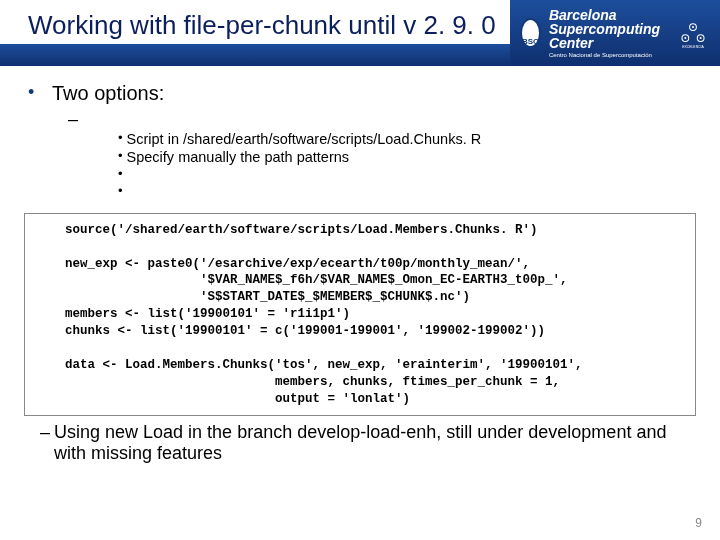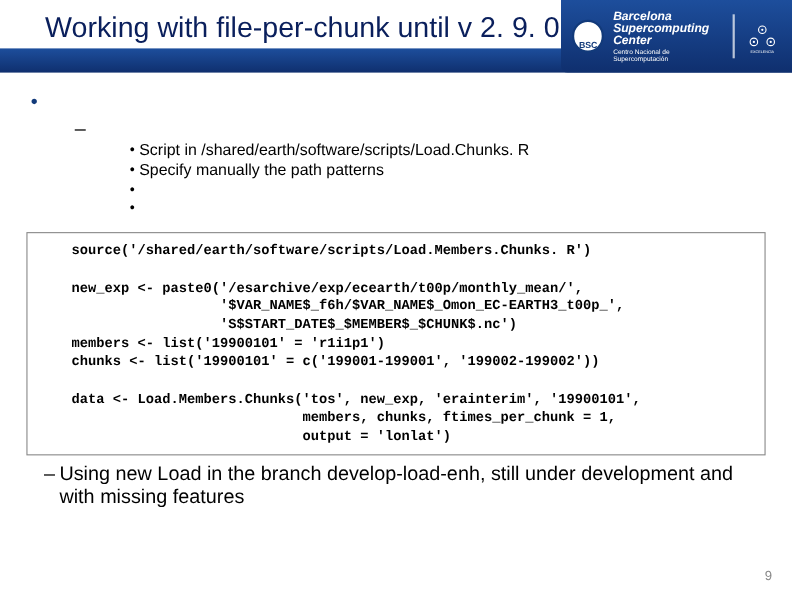--- a/index.html
+++ b/index.html
@@ -12,39 +12,39 @@
     overflow: hidden;
   }
   .header {
     width: 100%;
     height: 64px;
     background: #fff;
     position: relative;
   }
   .title {
     position: absolute;
-    left: 41px;
+    left: 28px;
     top: 10px;
     font-size: 26px;
     color: #0a1f5c;
     font-weight: 400;
   }
   .bsc-seal {
     width: 30px; height: 30px;
     border: 2px solid #123a7a;
     border-radius: 50%;
     color: #123a7a;
     font-size: 8px;
     font-weight: bold;
     display: flex;
     align-items: flex-end;
     justify-content: center;
   }
   .bsc-text { font-size: 8px; color: #fff; line-height: 1; }
-  .bsc-text .b { font-weight: bold; font-style: italic; font-size: 11px; }
+  .bsc-text .b { font-weight: bold; font-style: italic; font-size: 14px; }
   .sep-line { width: 2px; height: 40px; background: rgba(255,255,255,0.7); }
   .excel-logo {
     width: 34px; height: 34px;
     display: flex; align-items: center; justify-content: center;
   }
   .excel-logo svg { width: 34px; height: 34px; }
   .blue-bar {
     position: absolute;
     left: 0; right: 0;
     top: 44px;
@@ -148,20 +148,21 @@
         <text x="20" y="38" text-anchor="middle" fill="#fff" font-size="4">EXCELENCIA</text>
       </svg>
     </div>
   </div>
 </div>
 
 <div class="content">
 
   <div class="l1">
     <span class="bullet-dot">•</span>
+    <span>Two options:</span>
   </div>
 
   <div class="l2">
     <span class="dash">–</span>
   </div>
 
   <div class="l3">
     <span class="mini-dot">•</span>
     <span>Script in /shared/earth/software/scripts/Load.Chunks. R</span>
   </div>

